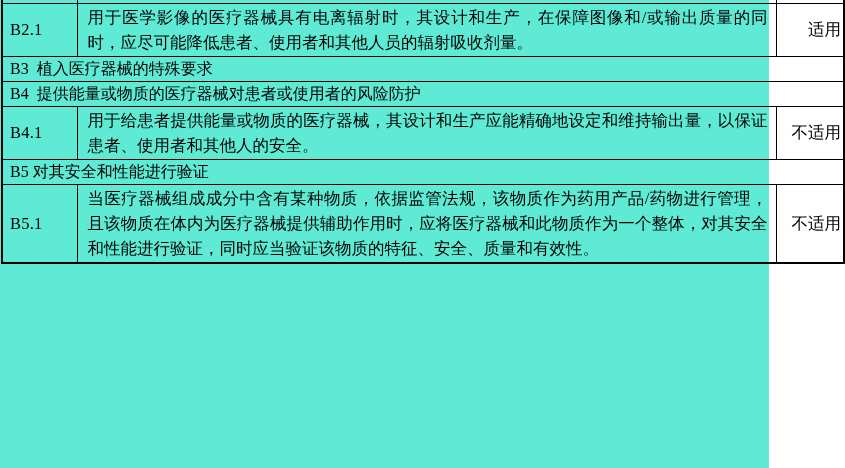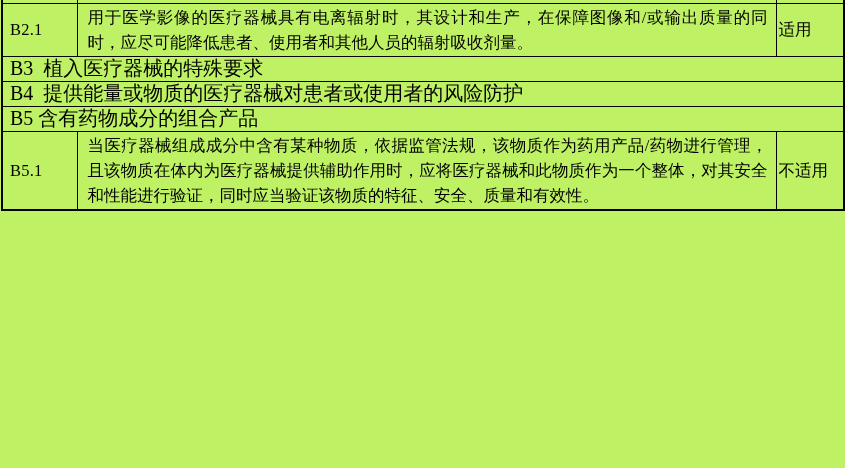--- a/index.html
+++ b/index.html
@@ -6,23 +6,23 @@
     margin: 0;
     padding: 0;
     background: #ffffff;
     width: 845px;
     height: 468px;
     overflow: hidden;
     font-family: "Liberation Serif", "DejaVu Serif", serif;
     color: #000000;
   }
   .page {
-    width: 845px;
+    width: 769px;
     height: 468px;
-    background: #bef264;
+    background: #5eead4;
     box-sizing: border-box;
     padding-left: 1px;
   }
   table.req-table {
     border-collapse: collapse;
     table-layout: fixed;
     width: 842px;
     border-left: 2px solid #000;
     border-right: 2px solid #000;
     border-bottom: 2px solid #000;
@@ -46,31 +46,31 @@
     padding: 0 2px 0 7px;
     font-size: 16px;
     letter-spacing: 0.2px;
   }
   td.clause-text-cell {
     padding: 1px 8px 1px 10px;
     text-align: justify;
     text-justify: inter-ideograph;
   }
   td.status-cell {
-    text-align: left;
+    text-align: right;
     font-size: 16px;
     white-space: nowrap;
     padding: 8px 2px;
   }
   tr.section td.section-cell {
     height: 24px;
     line-height: 23px;
     padding: 0 12px 1px 7px;
     white-space: pre-wrap;
-    font-size: 20px;
+    font-size: 16px;
   }
 </style>
 </head>
 <body>
 
 <div class="page">
   <table class="req-table">
     <colgroup>
       <col style="width:75px">
       <col style="width:699px">
@@ -86,22 +86,27 @@
           <td class="clause-id-cell">B2.1</td>
           <td class="clause-text-cell">用于医学影像的医疗器械具有电离辐射时，其设计和生产，在保障图像和/或输出质量的同时，应尽可能降低患者、使用者和其他人员的辐射吸收剂量。</td>
           <td class="status-cell">适用</td>
         </tr>
         <tr class="section">
           <td colspan="3" class="section-cell">B3  植入医疗器械的特殊要求</td>
         </tr>
         <tr class="section">
           <td colspan="3" class="section-cell">B4  提供能量或物质的医疗器械对患者或使用者的风险防护</td>
         </tr>
+        <tr class="item">
+          <td class="clause-id-cell">B4.1</td>
+          <td class="clause-text-cell">用于给患者提供能量或物质的医疗器械，其设计和生产应能精确地设定和维持输出量，以保证患者、使用者和其他人的安全。</td>
+          <td class="status-cell">不适用</td>
+        </tr>
         <tr class="section">
-          <td colspan="3" class="section-cell">B5 含有药物成分的组合产品</td>
+          <td colspan="3" class="section-cell">B5 对其安全和性能进行验证</td>
         </tr>
         <tr class="item">
           <td class="clause-id-cell">B5.1</td>
           <td class="clause-text-cell">当医疗器械组成成分中含有某种物质，依据监管法规，该物质作为药用产品/药物进行管理，且该物质在体内为医疗器械提供辅助作用时，应将医疗器械和此物质作为一个整体，对其安全和性能进行验证，同时应当验证该物质的特征、安全、质量和有效性。</td>
           <td class="status-cell">不适用</td>
         </tr>
       </tbody>
   </table>
 </div>
 

